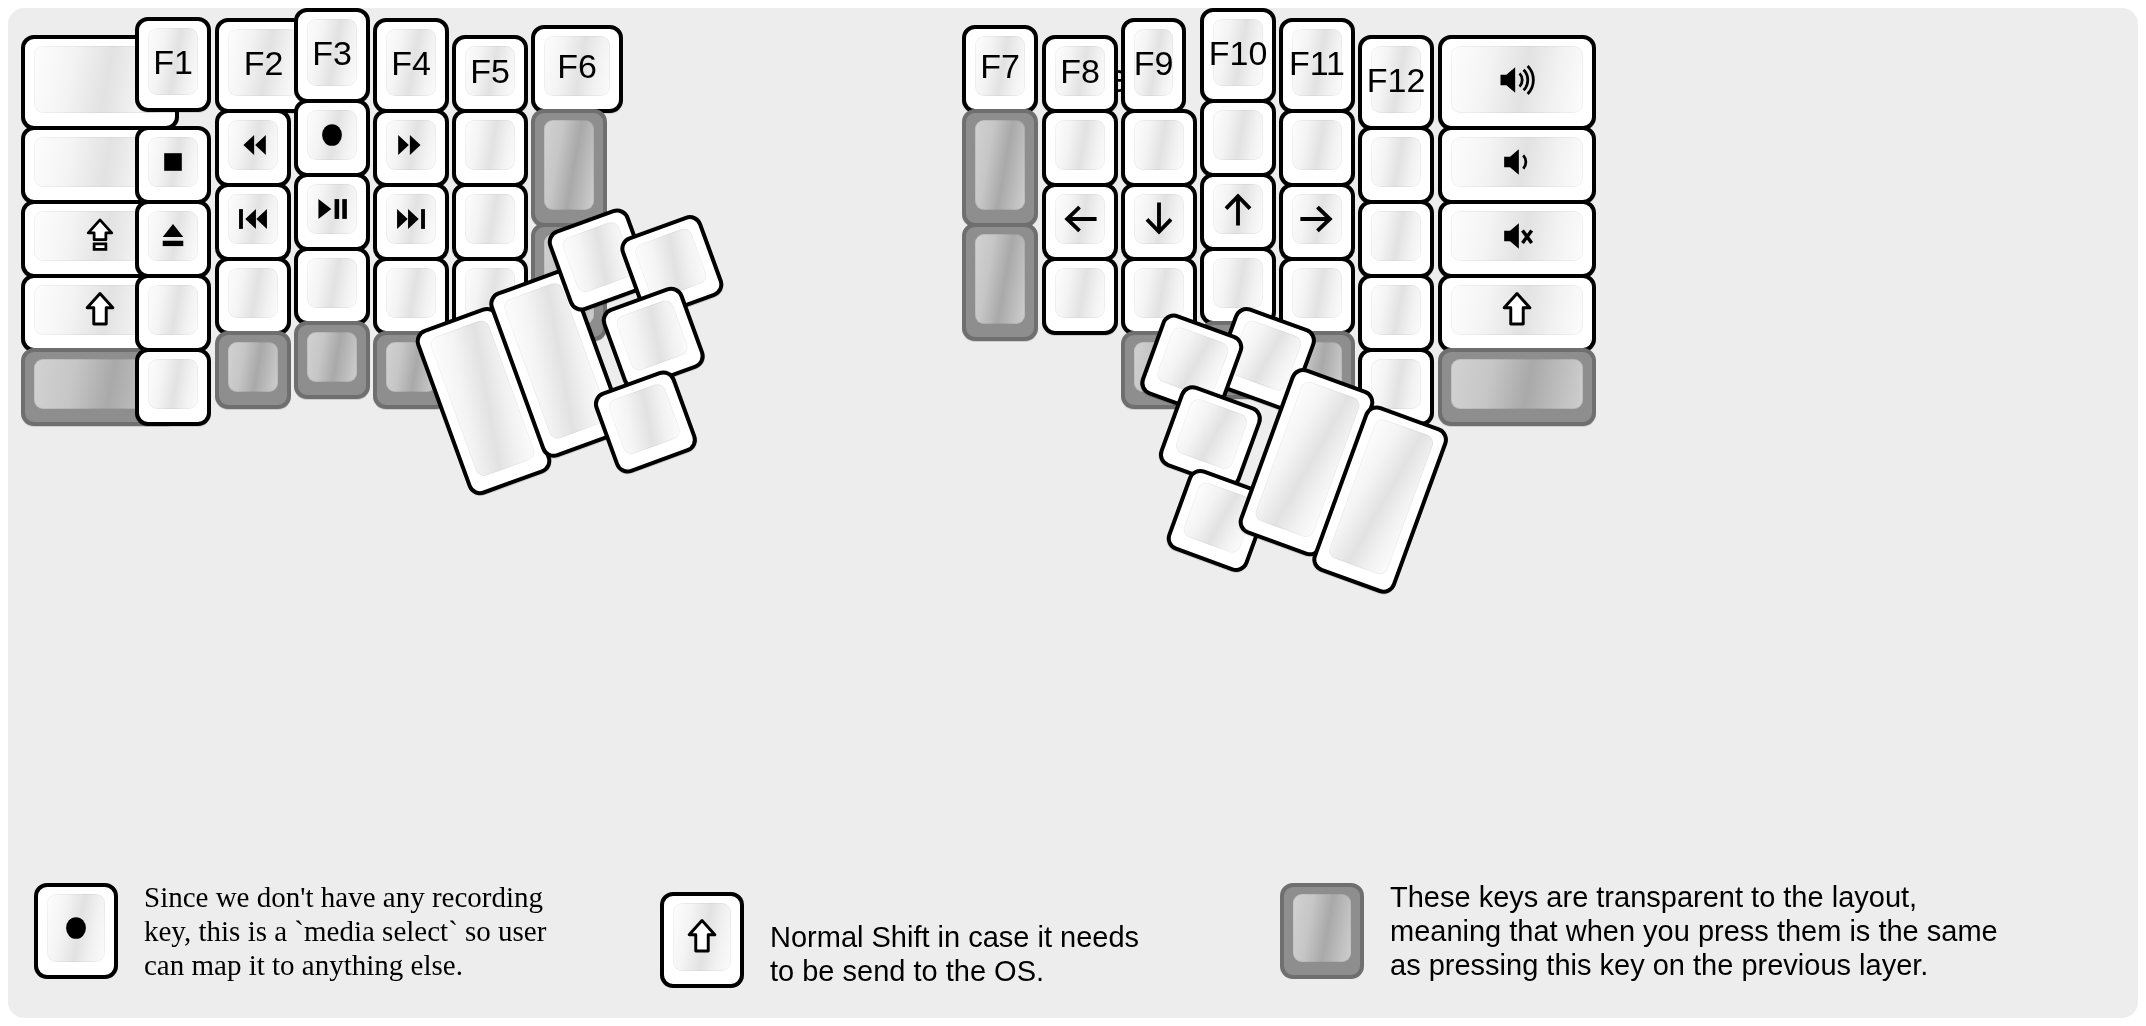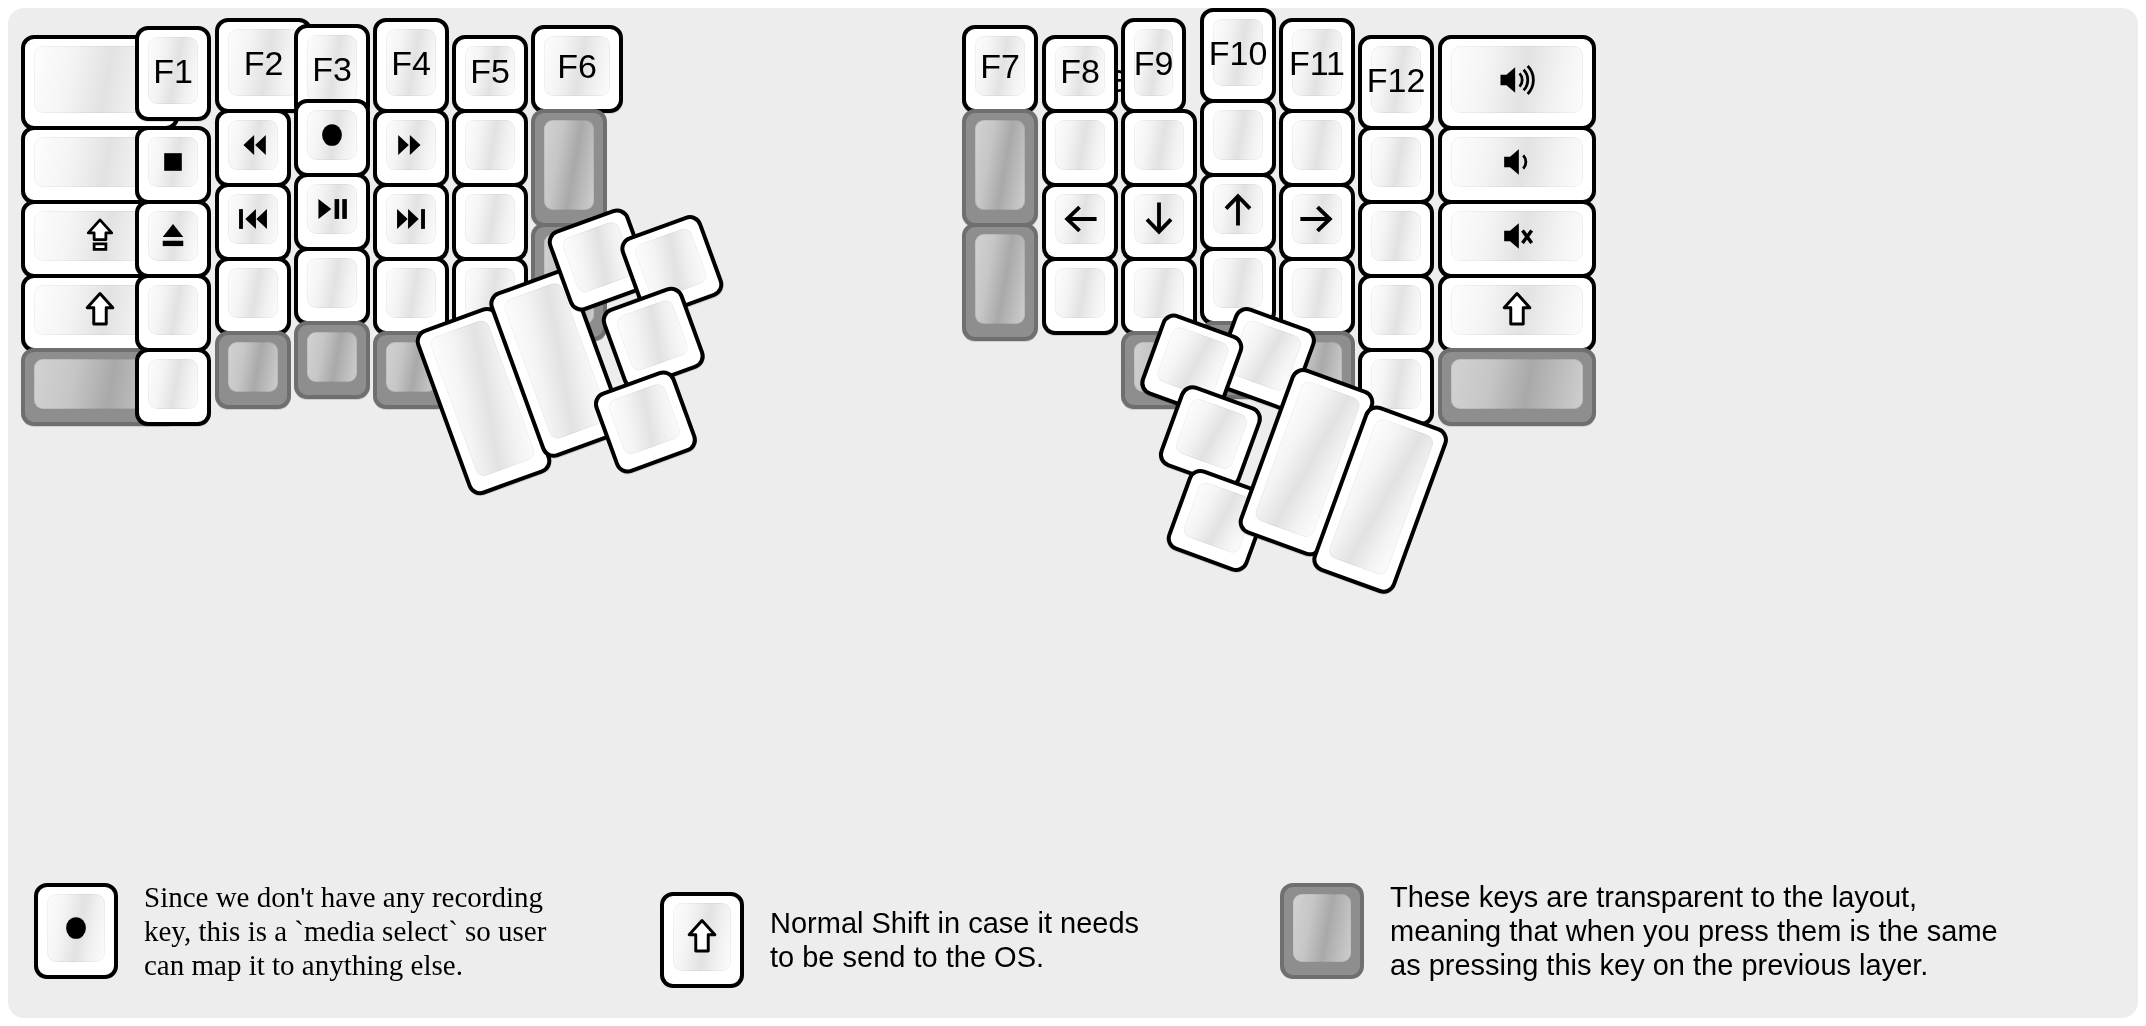--- a/index.html
+++ b/index.html
@@ -75,21 +75,21 @@
           <span class="glyph">
             <svg width="44" height="44" viewBox="0 0 24 24" fill="#000">
               <path d="M12 3.0 L19.0 10.8 H15.4 V19.6 H8.6 V10.8 H5.0 Z" fill="#fff" stroke="#000" stroke-width="1.6" stroke-linejoin="round"></path>
             </svg>
           </span>
         </div>
       </div>
       <div class="key trans" style="left: 21px; top: 348px; width: 158px; height: 78px;">
         <div class="top"></div>
       </div>
-      <div class="key" style="left: 135px; top: 26px; width: 76px; height: 95px;">
+      <div class="key" style="left: 135px; top: 17px; width: 76px; height: 95px;">
         <div class="top">
           <span class="lbl">F1</span>
         </div>
       </div>
       <div class="key" style="left: 135px; top: 126px; width: 76px; height: 78px;">
         <div class="top">
           <span class="glyph">
             <svg width="44" height="44" viewBox="0 0 24 24" fill="#000">
               <rect x="7.2" y="7.2" width="9.6" height="9.6"></rect>
             </svg>
@@ -137,21 +137,21 @@
             </svg>
           </span>
         </div>
       </div>
       <div class="key" style="left: 215px; top: 257px; width: 76px; height: 78px;">
         <div class="top"></div>
       </div>
       <div class="key trans" style="left: 215px; top: 331px; width: 76px; height: 78px;">
         <div class="top"></div>
       </div>
-      <div class="key" style="left: 294px; top: 8px; width: 76px; height: 95px; margin-top: 16px;">
+      <div class="key" style="left: 294px; top: 8px; width: 76px; height: 95px;">
         <div class="top">
           <span class="lbl">F3</span>
         </div>
       </div>
       <div class="key" style="left: 294px; top: 99px; width: 76px; height: 78px;">
         <div class="top">
           <span class="glyph">
             <svg width="44" height="44" viewBox="0 0 24 24" fill="#000">
               <ellipse cx="12" cy="12" rx="5.4" ry="5.9"></ellipse>
             </svg>
@@ -447,21 +447,21 @@
               <svg width="44" height="44" viewBox="0 0 24 24" fill="#000">
                 <ellipse cx="12" cy="12" rx="5.4" ry="5.9"></ellipse>
               </svg>
             </span>
           </div>
         </div>
         <div class="ltext">Since we don't have any recording
 key, this is a `media select` so user
 can map it to anything else.</div>
       </div>
-      <div class="legend" style="left: 660px; top: 892px;">
+      <div class="legend" style="left: 660px; top: 892px; align-items: flex-end;">
         <div class="lkey">
           <div class="top">
             <span>
               <svg width="44" height="44" viewBox="0 0 24 24" fill="#000">
                 <path d="M12 3.0 L19.0 10.8 H15.4 V19.6 H8.6 V10.8 H5.0 Z" fill="#fff" stroke="#000" stroke-width="1.6" stroke-linejoin="round"></path>
               </svg>
             </span>
           </div>
         </div>
         <div class="ltext">Normal Shift in case it needs

